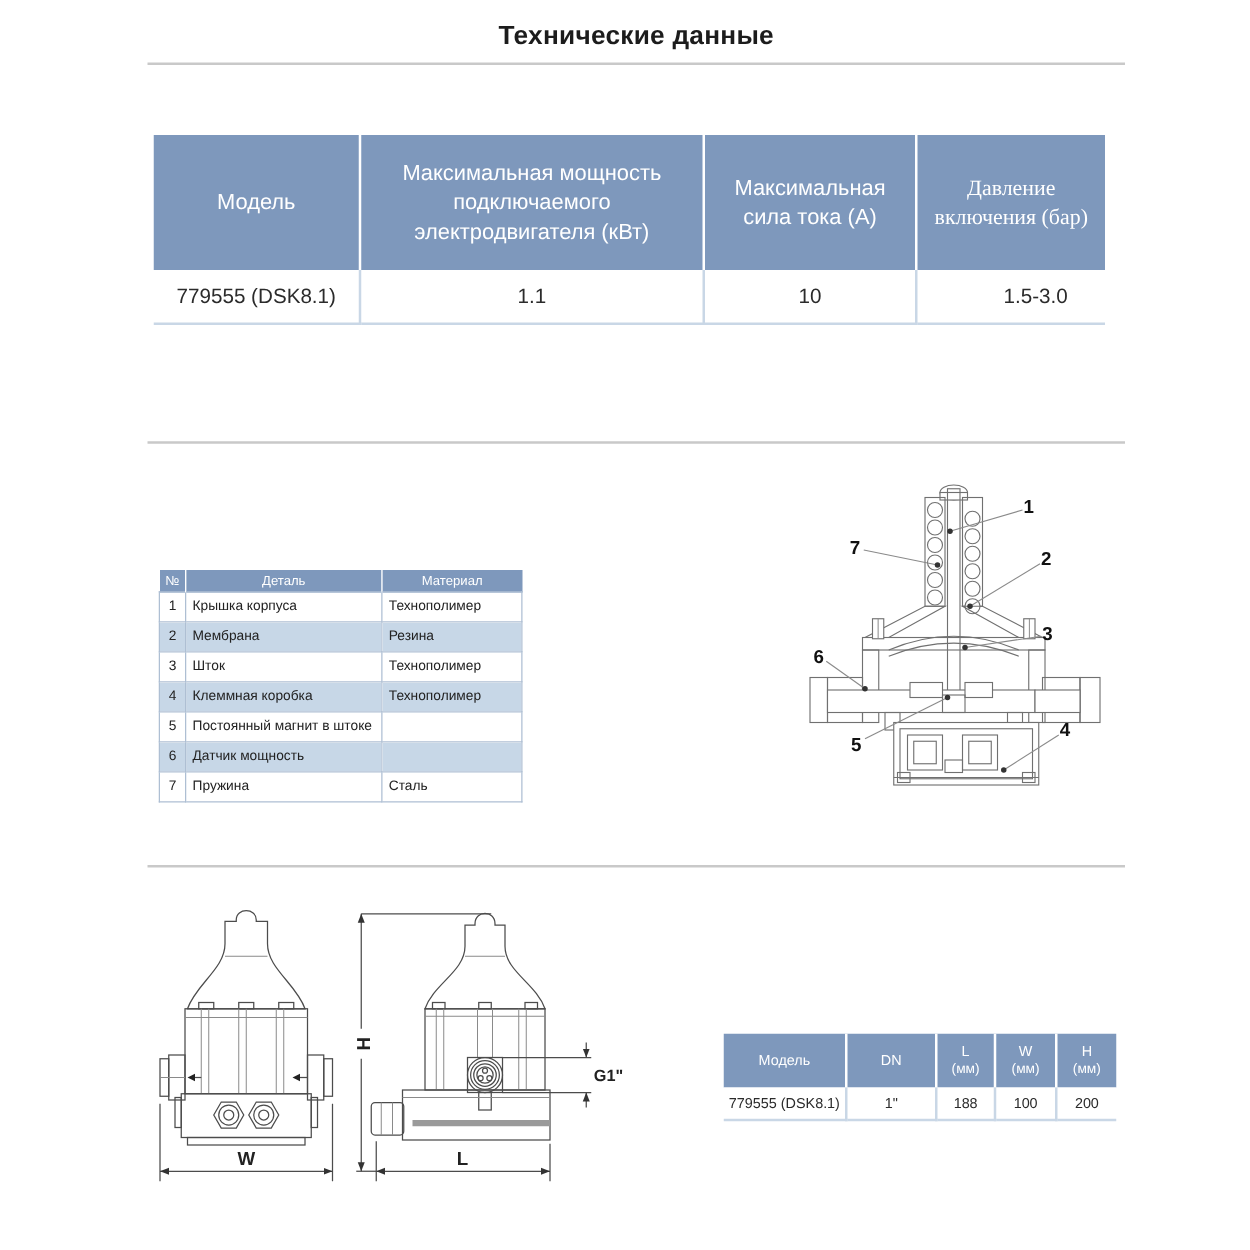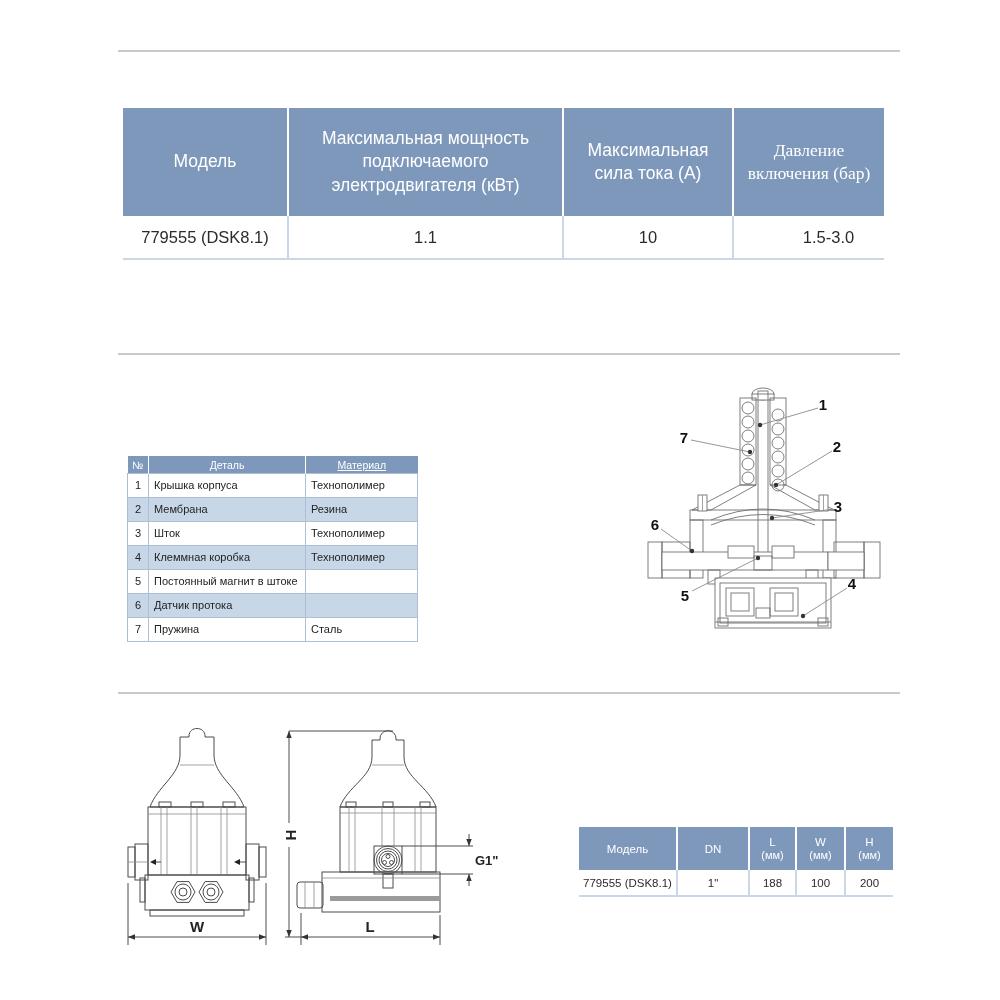--- a/index.html
+++ b/index.html
@@ -16,21 +16,21 @@
                  border-right:2px solid #fff;}
   #spec-table th:last-child{border-right:none;font-family:Liberation Serif, serif;}
   #spec-table td{background:#fff;color:#2b2b2b;font-size:16.5px;text-align:center;height:40px;
                  border-bottom:2px solid #c9d7e6;border-right:2px solid #c9d7e6;}
   #spec-table td:last-child{border-right:none;padding-left:40px;}
 
   
   #parts-table{position:absolute;left:127px;top:456px;border-collapse:collapse;table-layout:fixed;}
   #parts-table th{background:#7e98bc;color:#fff;font-weight:400;font-size:10.5px;height:17px;
                   padding:0 4px;border-right:1px solid #fff;}
-  #parts-table th:last-child{border-right:none;text-decoration:underline;}
+  #parts-table th:last-child{border-right:none;}
   #parts-table th.c{text-align:center;}
   #parts-table td{font-size:11px;color:#222;height:15px;padding:4px 5px;line-height:13px;
                   border:1px solid #aebfd3;white-space:nowrap;overflow:hidden;}
   #parts-table tr.alt td{background:#c7d7e7;}
   #parts-table td.num{text-align:center;padding:0 2px;}
 
   
   #dim-table{position:absolute;left:579px;top:827px;border-collapse:collapse;table-layout:fixed;}
   #dim-table th{background:#7e98bc;color:#fff;font-weight:400;font-size:11.5px;height:43px;
                 text-align:center;vertical-align:middle;border-right:2px solid #fff;padding:0 2px;}
@@ -49,20 +49,21 @@
   .lnf{stroke:#707070;stroke-width:.9;fill:#fff;}
   .dln{stroke:#4c4c4c;stroke-width:1;fill:none;}
   .rib{stroke:#8a8a8a;stroke-width:.8;fill:none;}
   .leader{stroke:#8a8a8a;stroke-width:.9;fill:none;}
 </style>
 </head>
 <body>
 
 <div id="page">
 
+  <div class="sec-title" style="top:17px">Технические данные</div>
   <div class="rule" style="top:50px"></div>
 
   <table id="spec-table">
     <colgroup>
         <col style="width:165px">
         <col style="width:275px">
         <col style="width:170px">
         <col style="width:151px">
       </colgroup>
     <tbody>
@@ -115,21 +116,21 @@
       <td>Клеммная коробка</td>
       <td>Технополимер</td>
     </tr>
     <tr>
       <td class="num">5</td>
       <td>Постоянный магнит в штоке</td>
       <td></td>
     </tr>
     <tr class="alt">
       <td class="num">6</td>
-      <td>Датчик протока</td>
+      <td>Датчик мощность</td>
       <td></td>
     </tr>
     <tr>
       <td class="num">7</td>
       <td>Пружина</td>
       <td>Сталь</td>
     </tr>
   </tbody>
     </table>
 

